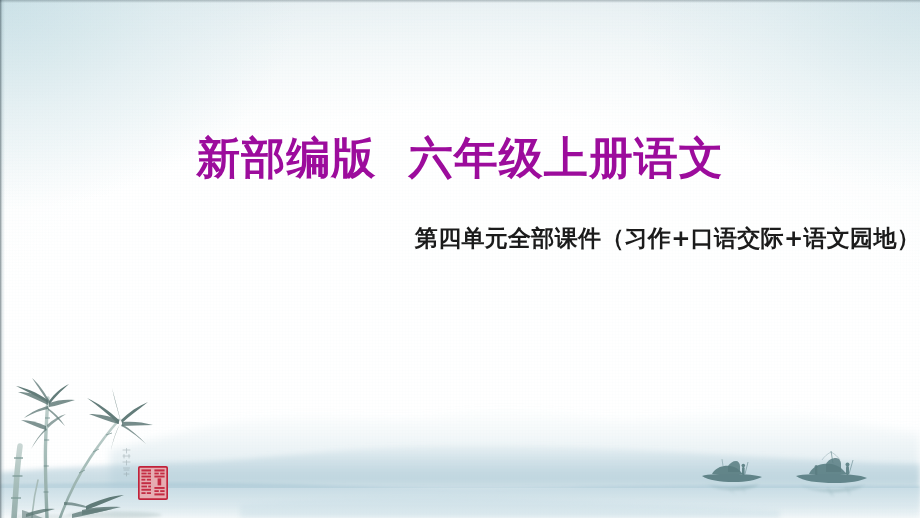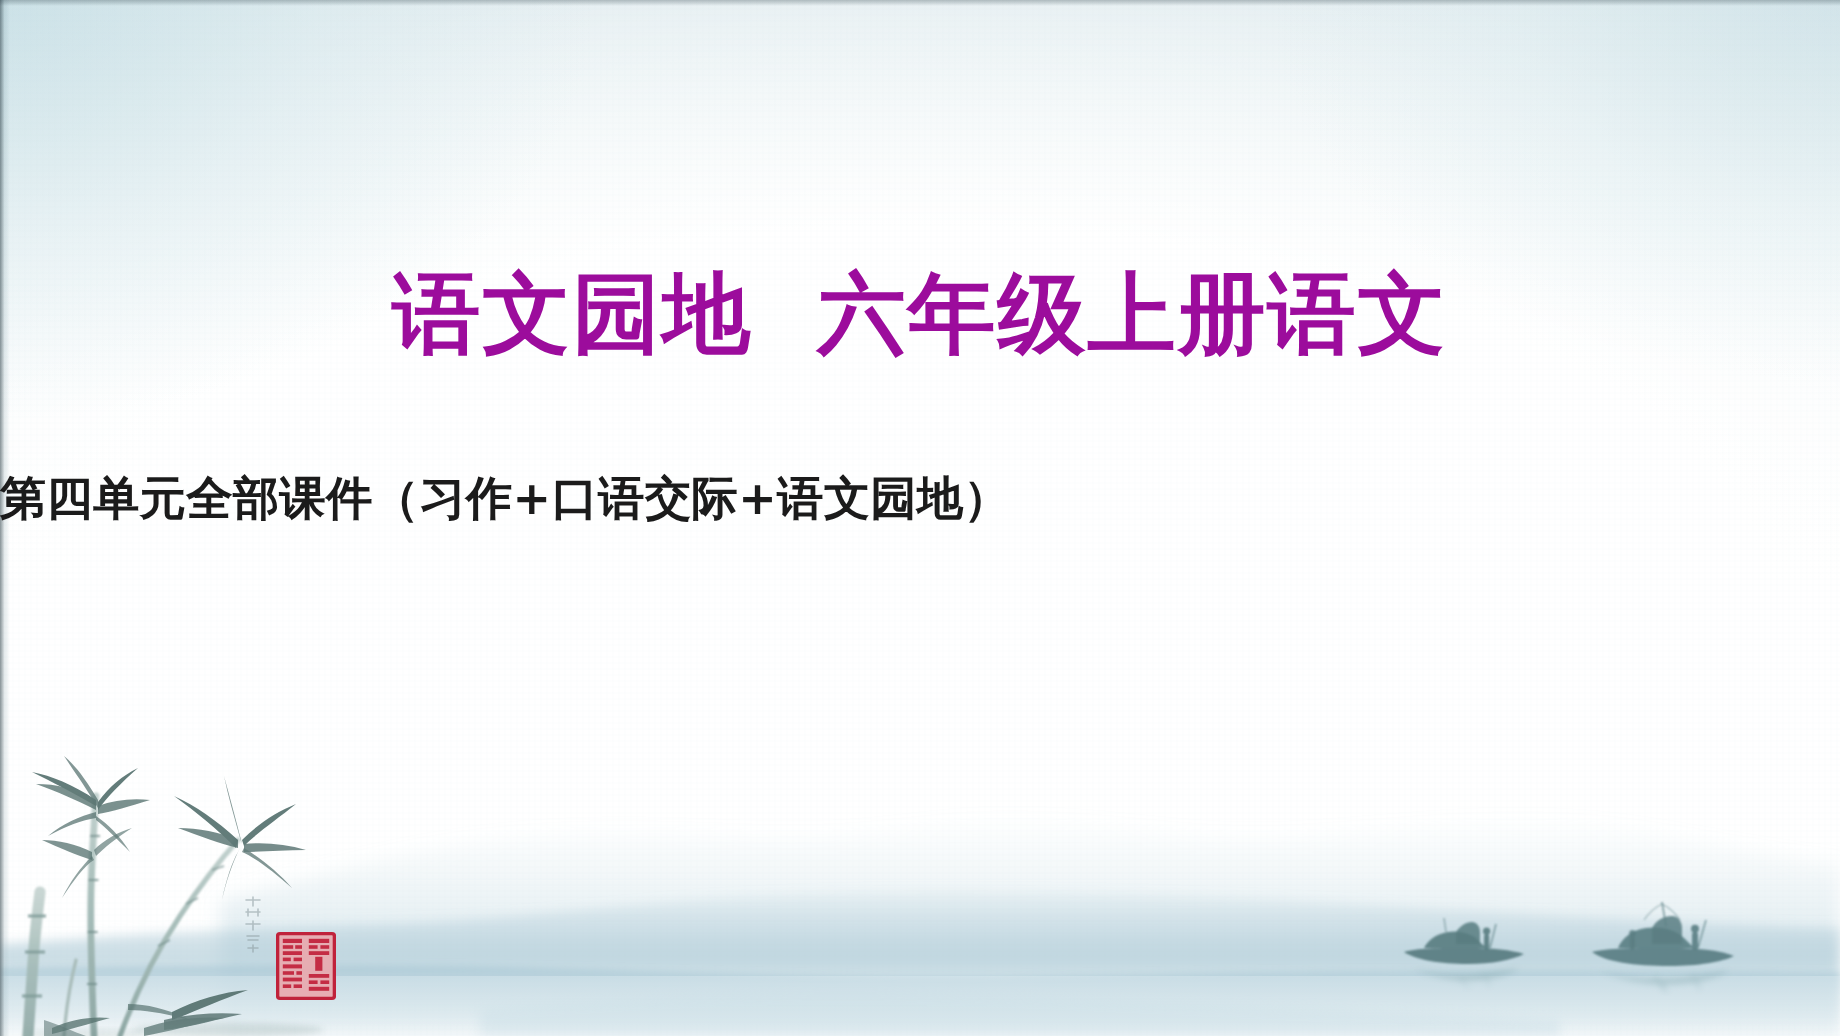--- a/index.html
+++ b/index.html
@@ -120,23 +120,23 @@
     font-size: 44px;
     font-weight: 700;
     line-height: 1.16;
     color: #9c0c9c;
     letter-spacing: 1px;
     white-space: pre;
   }
   .subtitle-block {
     position: absolute;
     left: 0;
-    top: 236px;
+    top: 224px;
     width: 920px;
-    text-align: left;
+    text-align: right;
   }
   .subtitle {
     margin: 0;
     font-family: "DejaVu Sans", "Liberation Sans", sans-serif;
     font-size: 23px;
     font-weight: 700;
     line-height: 1.3;
     color: #1b1b1b;
     letter-spacing: .3px;
     white-space: pre;
@@ -385,20 +385,20 @@
         <path d="M36,38 C38,41 40,44 41,47 C38,44 35,41 33,39 Z"></path>
         <path d="M54,37 C56,40 57,43 57,46 C56,43 54,40 52,38 Z"></path>
       </g>
     </svg>
   </div>
 
   <div class="bg-left-edge"></div>
   <div class="bg-top-edge"></div>
 
   <div class="title-block">
-    <h1 class="title">语文园地  六年级上册语文</h1>
+    <h1 class="title">新部编版  六年级上册语文</h1>
   </div>
 
   <div class="subtitle-block">
     <p class="subtitle">第四单元全部课件（习作+口语交际+语文园地）</p>
   </div>
 
 </div>
 
 </body></html>

